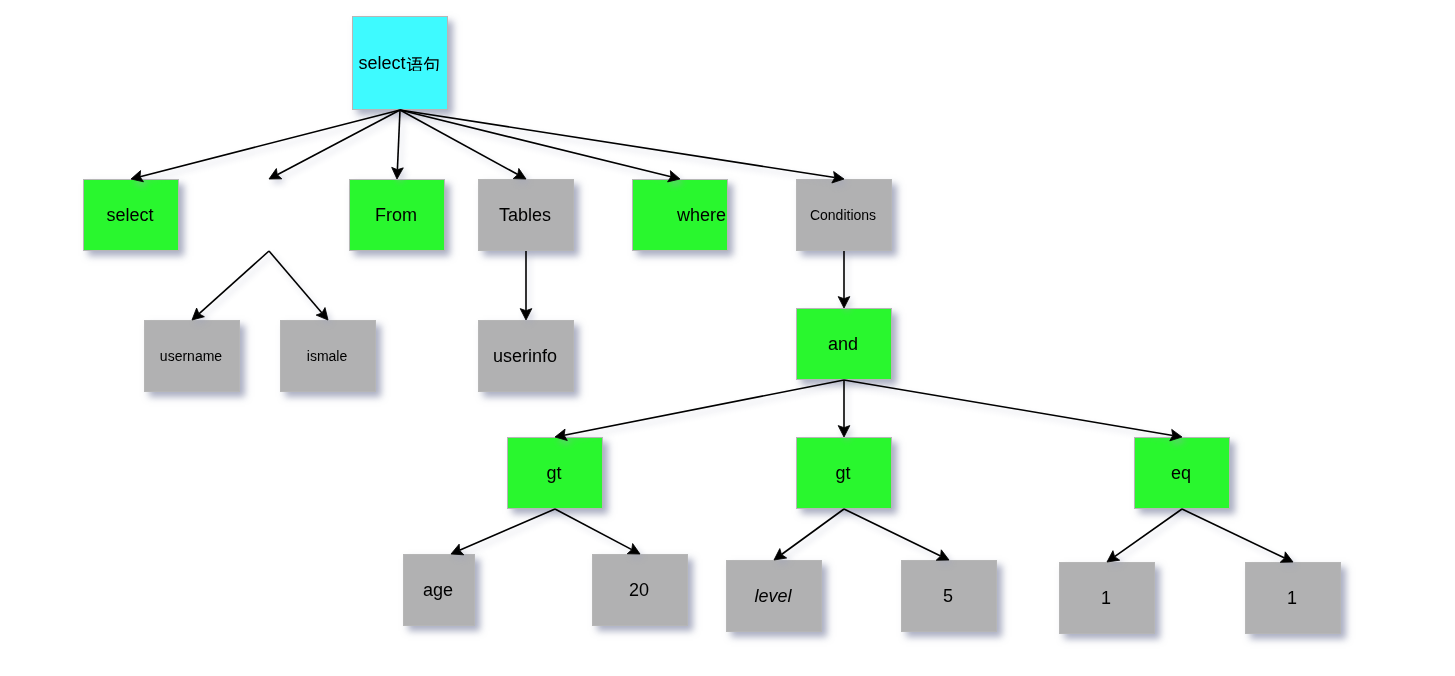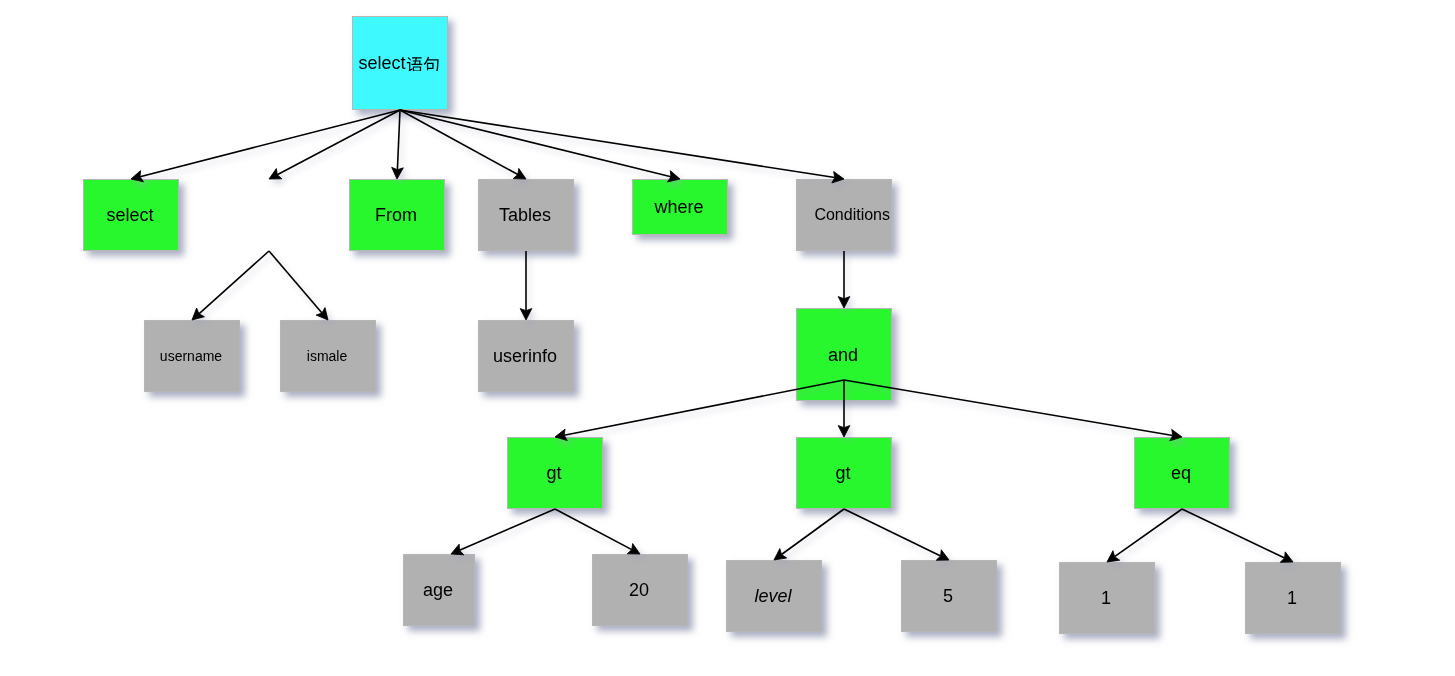--- a/index.html
+++ b/index.html
@@ -116,36 +116,36 @@
       </div>
       <div class="node green" style="left: 65px; top: 179px; width: 96px; height: 72px; background: rgb(41, 247, 46); border-color: rgb(182, 182, 182); color: rgb(0, 0, 0); font-size: 18px; border-width: 1px; box-shadow: rgba(134, 139, 168, 0.7) 5px 5px 7px;">
         <span class="lbl" style="transform: translate(-1px, 0px);">select</span>
       </div>
       <div class="node green" style="left: 331px; top: 179px; width: 96px; height: 72px; background: rgb(41, 247, 46); border-color: rgb(182, 182, 182); color: rgb(0, 0, 0); font-size: 18px; border-width: 1px; box-shadow: rgba(134, 139, 168, 0.7) 5px 5px 7px;">
         <span class="lbl" style="transform: translate(-1px, 0px);">From</span>
       </div>
       <div class="node gray" style="left: 460px; top: 179px; width: 96px; height: 72px; background: rgb(177, 177, 178); border-color: rgb(182, 182, 182); color: rgb(0, 0, 0); font-size: 18px; border-width: 1px; box-shadow: rgba(134, 139, 168, 0.7) 5px 5px 7px;">
         <span class="lbl" style="transform: translate(-1px, 0px);">Tables</span>
       </div>
-      <div class="node green" style="left: 614px; top: 179px; width: 96px; height: 56px; background: rgb(41, 247, 46); border-color: rgb(182, 182, 182); color: rgb(0, 0, 0); font-size: 18px; border-width: 1px; box-shadow: rgba(134, 139, 168, 0.7) 5px 5px 7px;">
+      <div class="node green" style="left: 614px; top: 179px; width: 96px; height: 72px; background: rgb(41, 247, 46); border-color: rgb(182, 182, 182); color: rgb(0, 0, 0); font-size: 18px; border-width: 1px; box-shadow: rgba(134, 139, 168, 0.7) 5px 5px 7px; justify-content: flex-end;">
         <span class="lbl" style="transform: translate(-1px, 0px);">where</span>
       </div>
-      <div class="node gray" style="left: 778px; top: 179px; width: 96px; height: 72px; background: rgb(177, 177, 178); border-color: rgb(182, 182, 182); color: rgb(0, 0, 0); font-size: 16px; border-width: 1px; box-shadow: rgba(134, 139, 168, 0.7) 5px 5px 7px; justify-content: flex-end;">
+      <div class="node gray" style="left: 778px; top: 179px; width: 96px; height: 72px; background: rgb(177, 177, 178); border-color: rgb(182, 182, 182); color: rgb(0, 0, 0); font-size: 14px; border-width: 1px; box-shadow: rgba(134, 139, 168, 0.7) 5px 5px 7px;">
         <span class="lbl" style="transform: translate(-1px, 0px);">Conditions</span>
       </div>
       <div class="node gray" style="left: 126px; top: 320px; width: 96px; height: 72px; background: rgb(177, 177, 178); border-color: rgb(182, 182, 182); color: rgb(0, 0, 0); font-size: 14px; border-width: 1px; box-shadow: rgba(134, 139, 168, 0.7) 5px 5px 7px;">
         <span class="lbl" style="transform: translate(-1px, 0px);">username</span>
       </div>
       <div class="node gray" style="left: 460px; top: 320px; width: 96px; height: 72px; background: rgb(177, 177, 178); border-color: rgb(182, 182, 182); color: rgb(0, 0, 0); font-size: 18px; border-width: 1px; box-shadow: rgba(134, 139, 168, 0.7) 5px 5px 7px;">
         <span class="lbl" style="transform: translate(-1px, 0px);">userinfo</span>
       </div>
       <div class="node gray" style="left: 262px; top: 320px; width: 96px; height: 72px; background: rgb(177, 177, 178); border-color: rgb(182, 182, 182); color: rgb(0, 0, 0); font-size: 14px; border-width: 1px; box-shadow: rgba(134, 139, 168, 0.7) 5px 5px 7px;">
         <span class="lbl" style="transform: translate(-1px, 0px);">ismale</span>
       </div>
-      <div class="node green" style="left: 778px; top: 308px; width: 96px; height: 93px; background: rgb(41, 247, 46); border-color: rgb(182, 182, 182); color: rgb(0, 0, 0); font-size: 18px; border-width: 1px; box-shadow: rgba(134, 139, 168, 0.7) 5px 5px 7px;">
+      <div class="node green" style="left: 778px; top: 308px; width: 96px; height: 72px; background: rgb(41, 247, 46); border-color: rgb(182, 182, 182); color: rgb(0, 0, 0); font-size: 18px; border-width: 1px; box-shadow: rgba(134, 139, 168, 0.7) 5px 5px 7px;">
         <span class="lbl" style="transform: translate(-1px, 0px);">and</span>
       </div>
       <div class="node green" style="left: 489px; top: 437px; width: 96px; height: 72px; background: rgb(41, 247, 46); border-color: rgb(182, 182, 182); color: rgb(0, 0, 0); font-size: 18px; border-width: 1px; box-shadow: rgba(134, 139, 168, 0.7) 5px 5px 7px;">
         <span class="lbl" style="transform: translate(-1px, 0px);">gt</span>
       </div>
       <div class="node green" style="left: 778px; top: 437px; width: 96px; height: 72px; background: rgb(41, 247, 46); border-color: rgb(182, 182, 182); color: rgb(0, 0, 0); font-size: 18px; border-width: 1px; box-shadow: rgba(134, 139, 168, 0.7) 5px 5px 7px;">
         <span class="lbl" style="transform: translate(-1px, 0px);">gt</span>
       </div>
       <div class="node green" style="left: 1116px; top: 437px; width: 96px; height: 72px; background: rgb(41, 247, 46); border-color: rgb(182, 182, 182); color: rgb(0, 0, 0); font-size: 18px; border-width: 1px; box-shadow: rgba(134, 139, 168, 0.7) 5px 5px 7px;">
         <span class="lbl" style="transform: translate(-1px, 0px);">eq</span>

